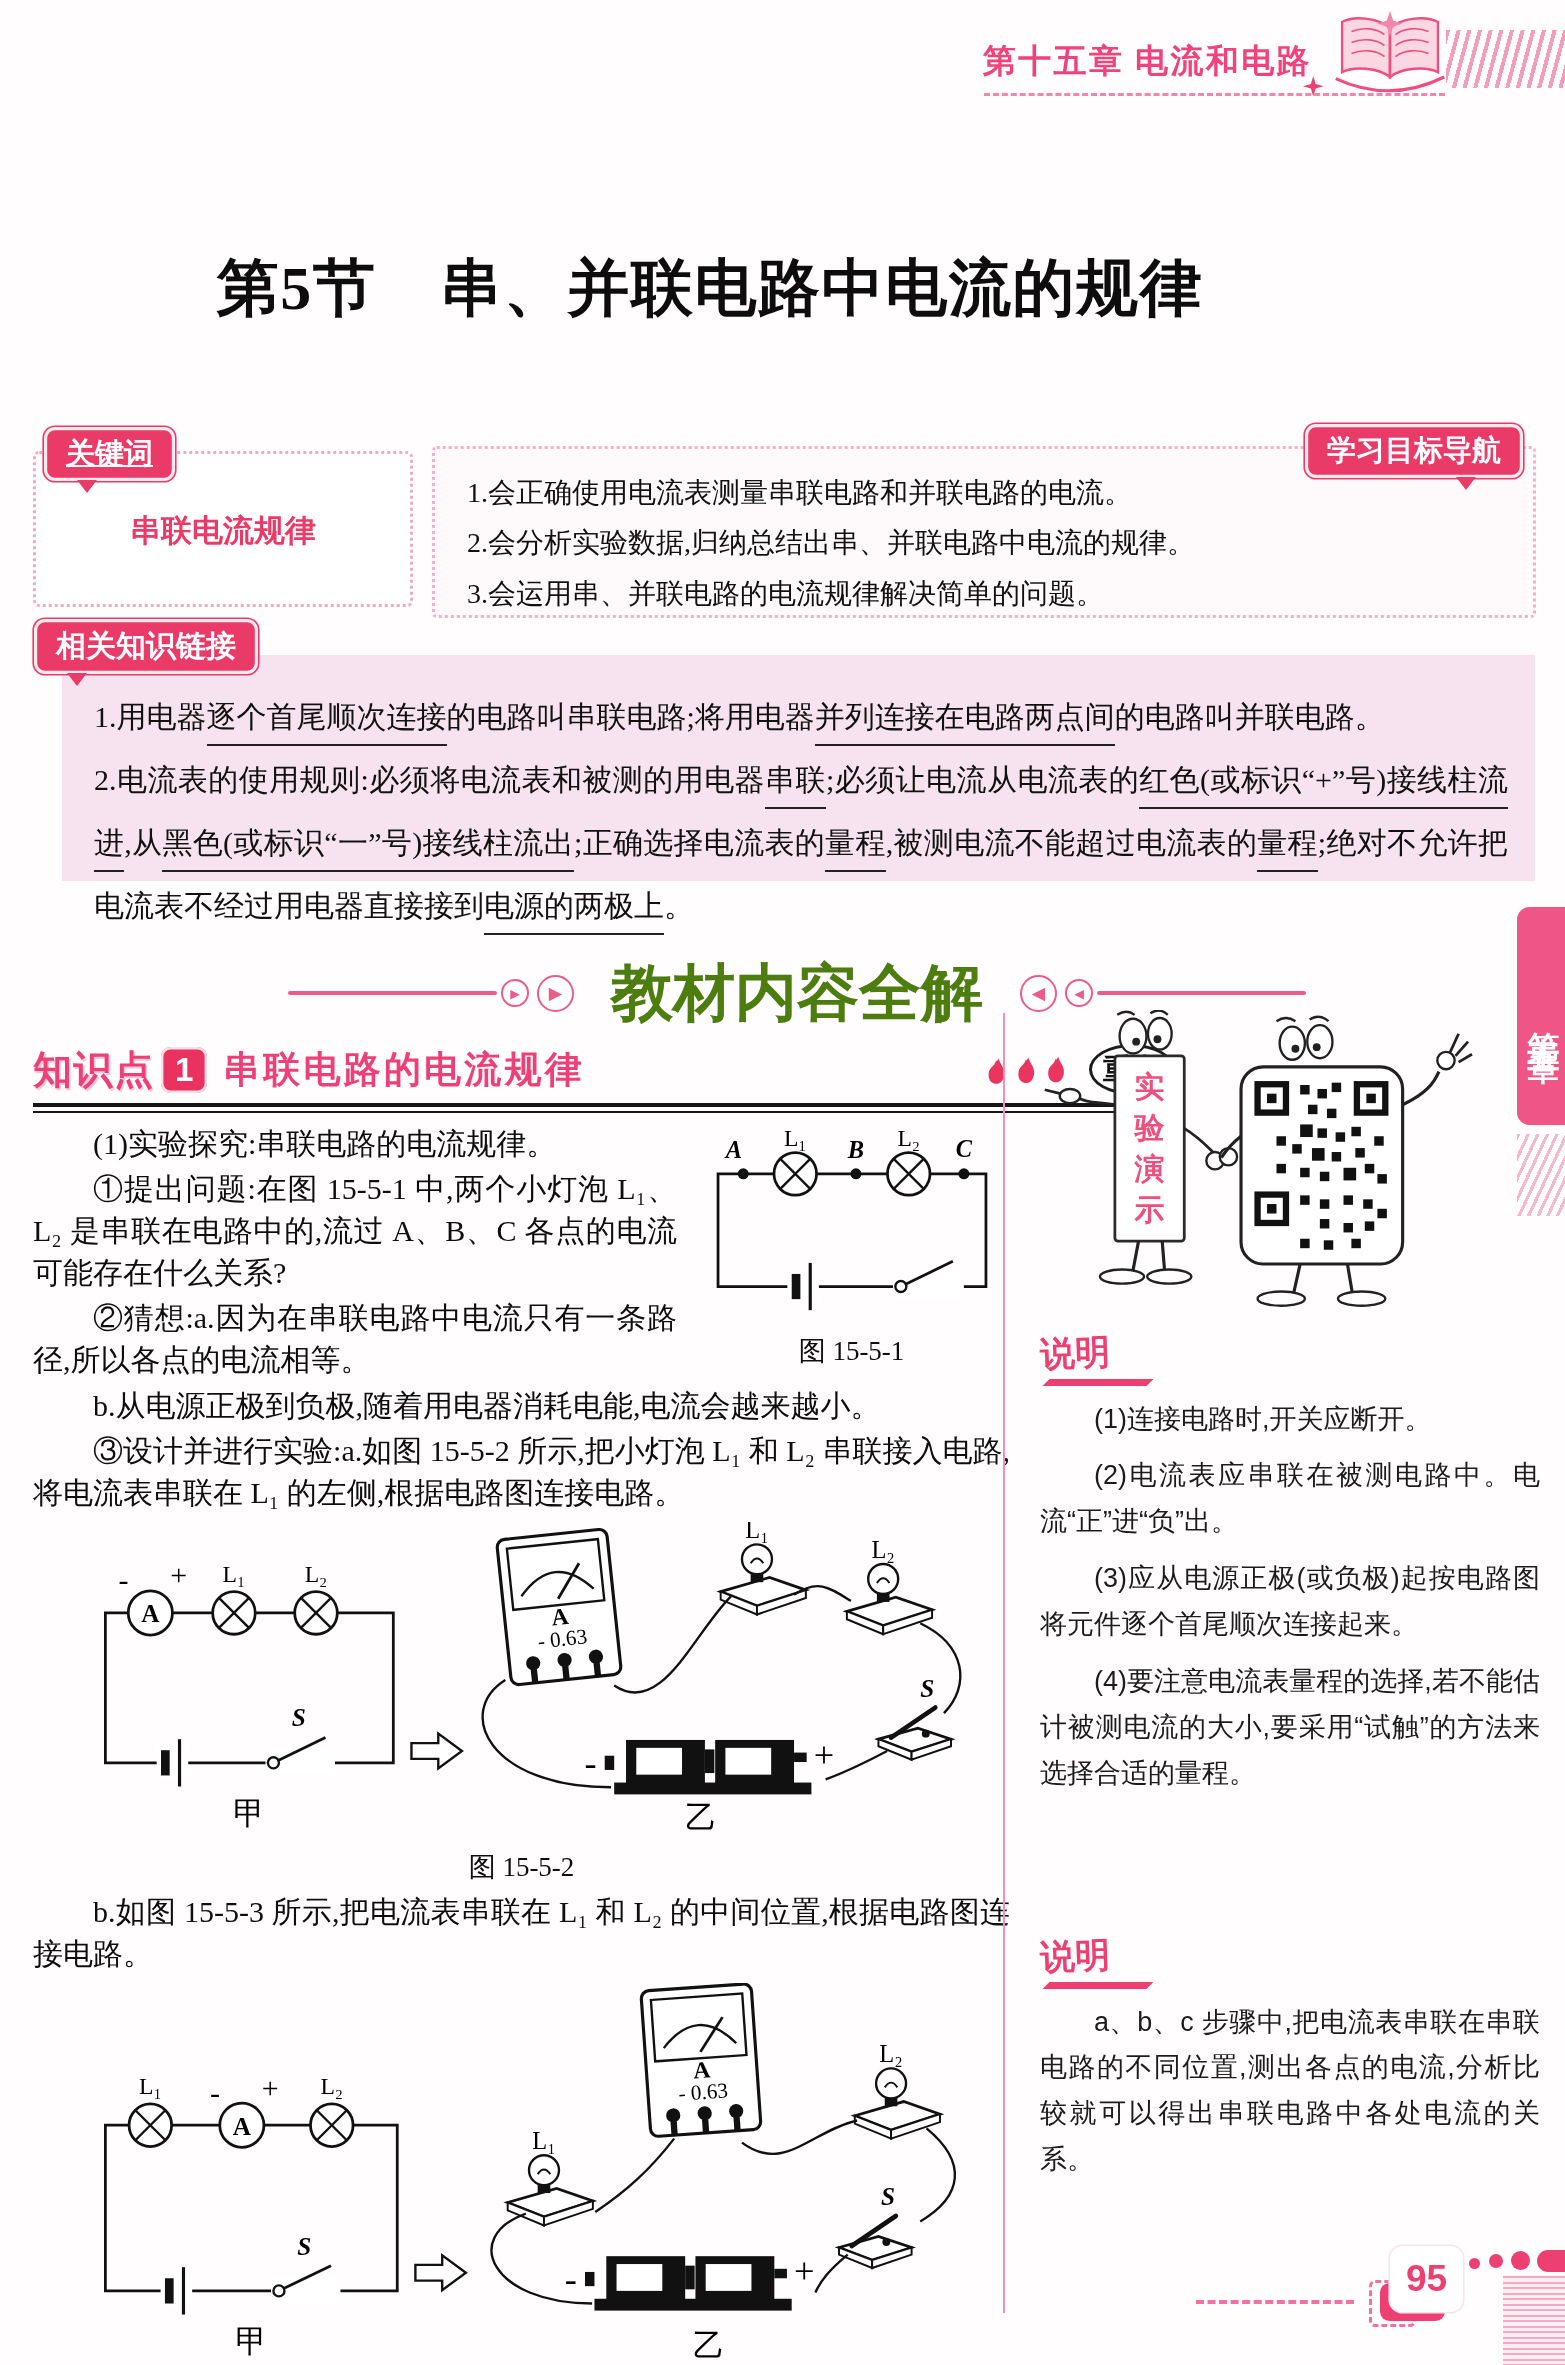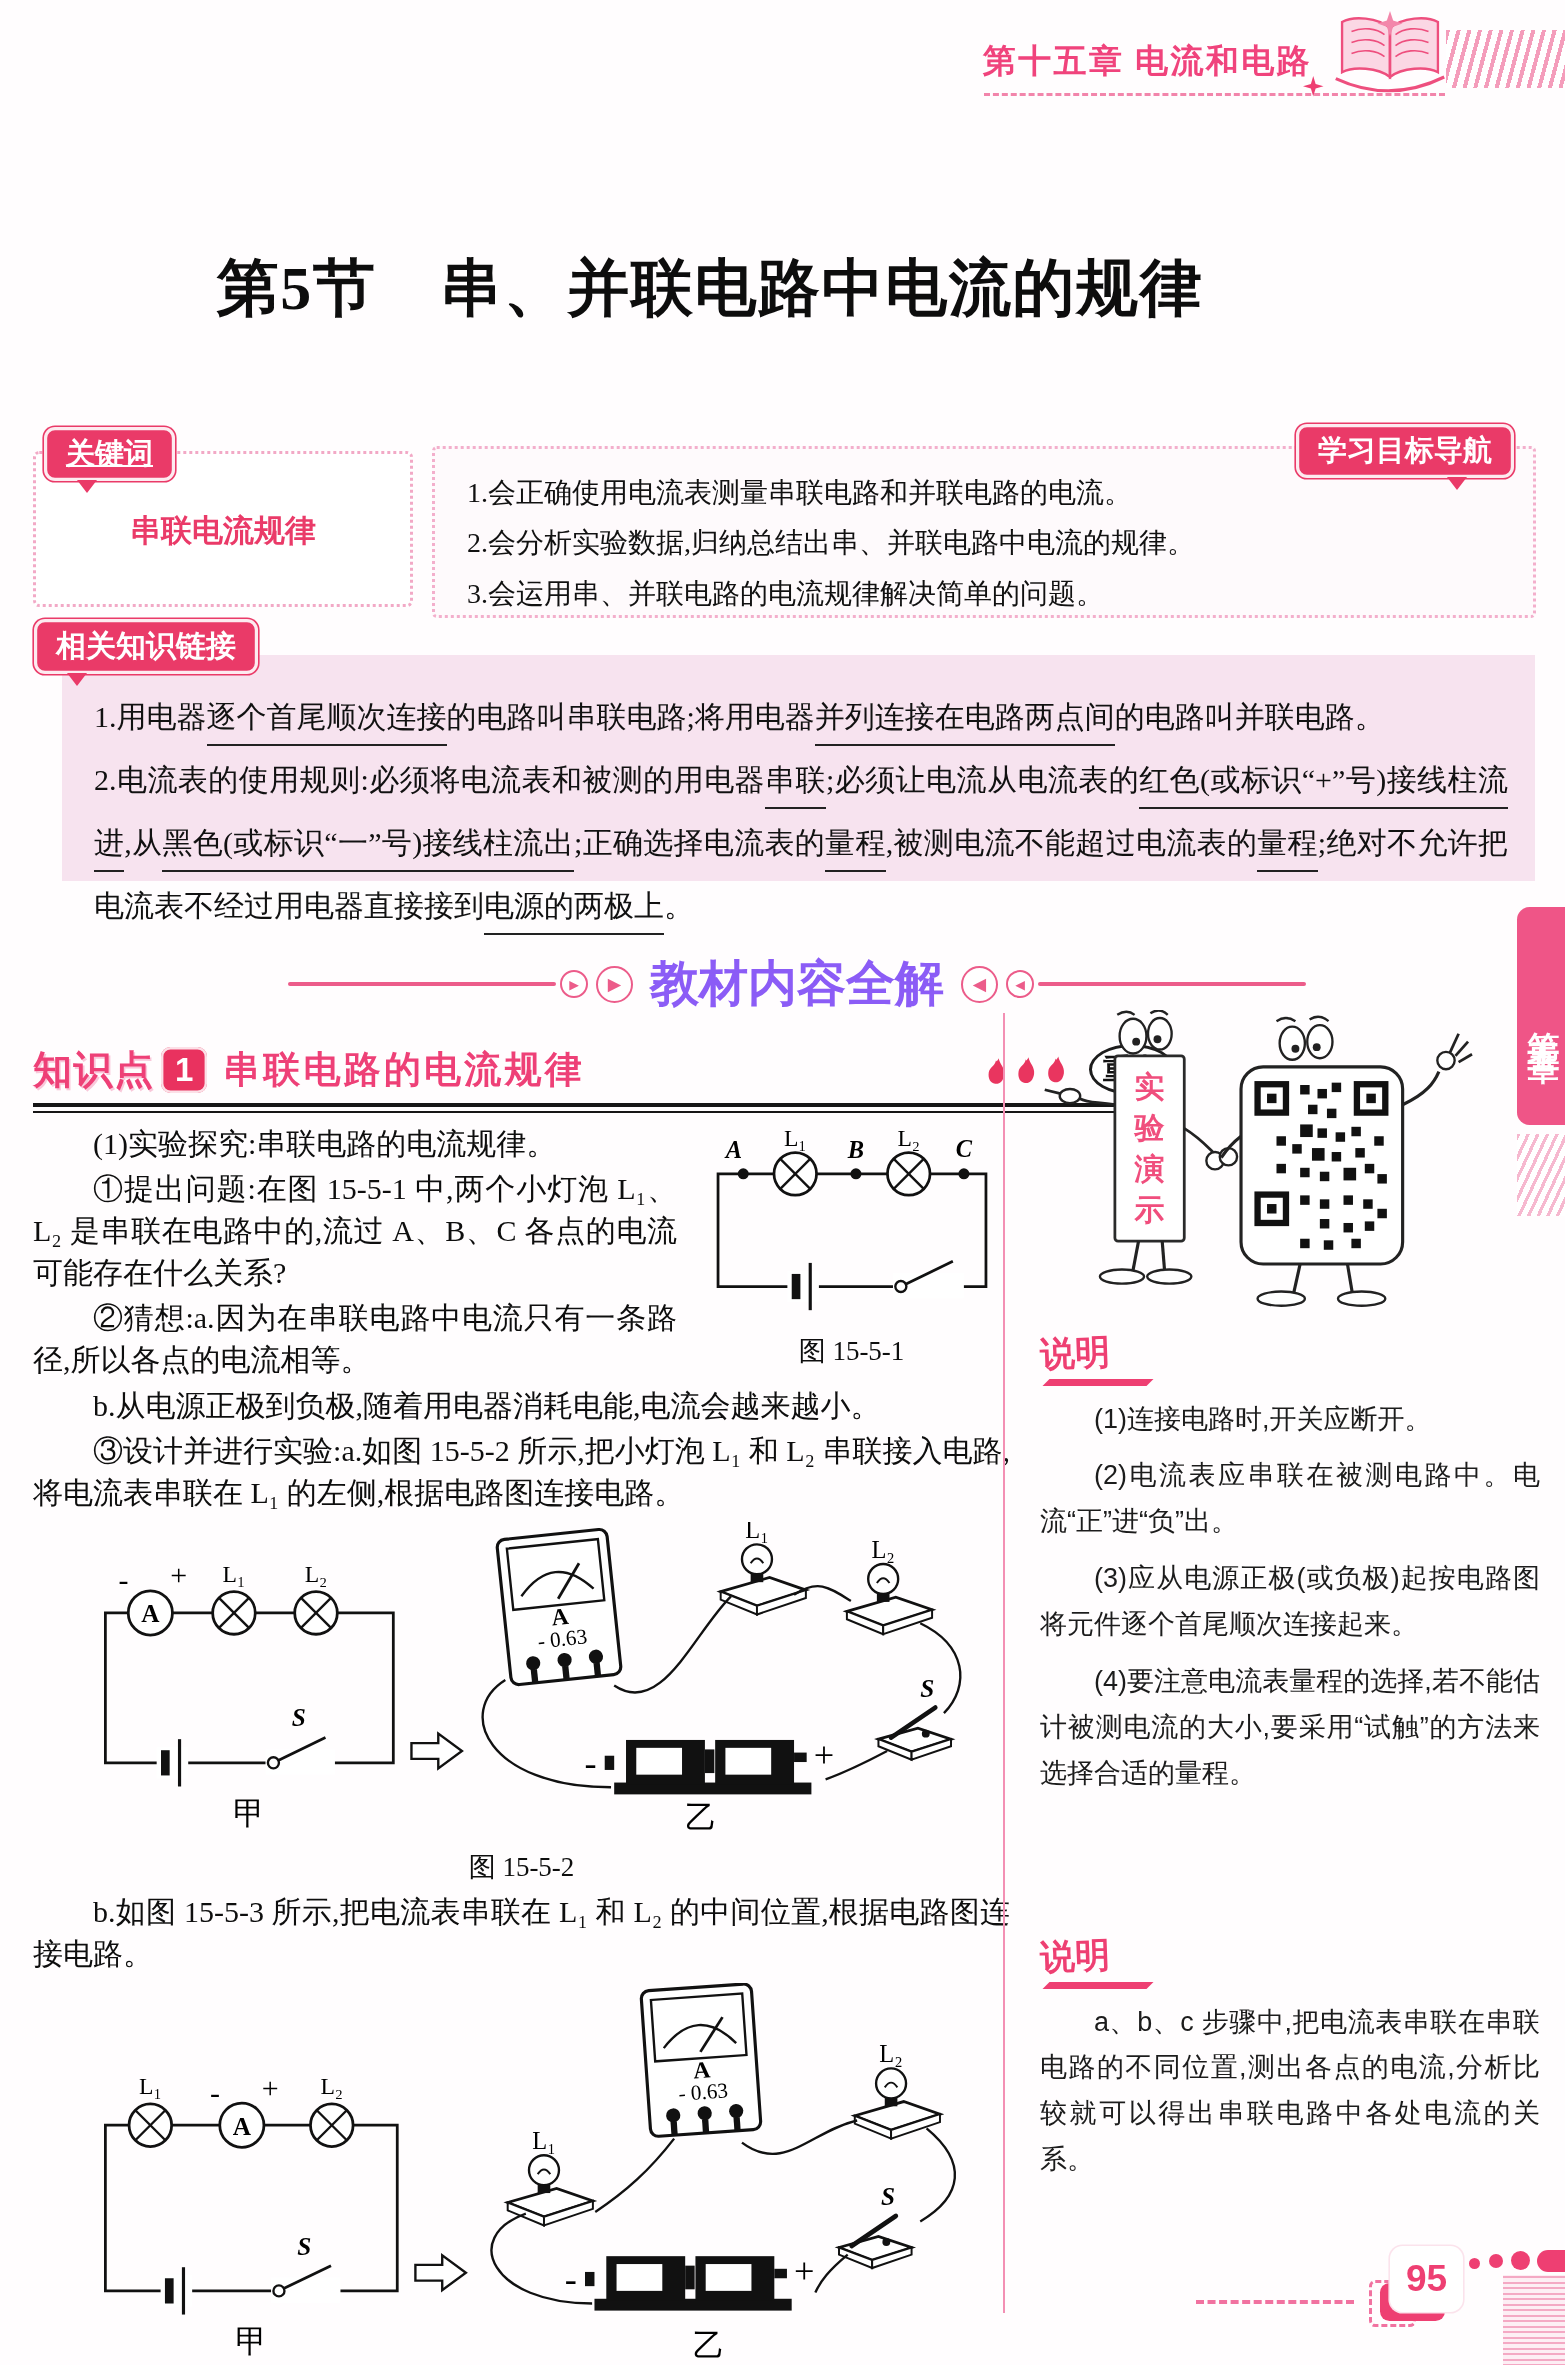--- a/index.html
+++ b/index.html
@@ -24,40 +24,40 @@
   .badge::after{content:"";position:absolute;bottom:-12px;left:33px;border-left:10.3px solid transparent;
         border-right:10.3px solid transparent;border-top:13.4px solid #ea3a68;}
   
   .kw-box{position:absolute;left:33px;top:451px;width:374px;height:150px;background:#fff;
         border:3.2px dotted #f2a9c6;border-radius:6.3px;}
   .kw-badge{top:-27px;left:8px;font-size:29px;text-decoration:underline;}
   .kw-items{margin-top:49px;text-align:center;color:#ea3a68;font-size:31px;font-weight:bold;line-height:1.8;}
   
   .obj-box{position:absolute;left:432px;top:446px;width:1098px;height:166px;background:#fefafc;
         border:3.2px dotted #f3afcc;border-radius:4.7px;}
-  .obj-badge{top:-25px;right:19px;left:auto;font-size:29px;}
+  .obj-badge{top:-25px;right:10px;left:auto;font-size:29px;}
   .obj-badge::after{left:auto;right:47px;}
   .obj-items{padding:19px 19px 0 32px;font-size:28px;line-height:1.8;}
   .obj-items p{margin:0;}
   
   .rel-box{position:absolute;left:62px;top:655px;width:1473px;height:226px;background:#f7e3ef;}
   .rel-badge{top:-36px;left:-28px;font-size:30px;}
   .rel-items{padding:30px 27px 0 32px;font-size:30px;line-height:2.1;text-align:justify;}
   .rel-items p{margin:0;}
   .u{border-bottom:2.4px solid #222;padding-bottom:11px;}
   
   .content-header{position:absolute;top:951px;left:0;width:1566px;display:flex;align-items:center;
         padding:0;box-sizing:border-box;}
   .ch-pad-l{width:288px;} .ch-pad-r{width:260px;}
   .ch-line{flex:1;height:4px;background:#ec5c8a;border-radius:2.4px;}
   .ch-arrow{width:24px;height:24px;border:2.4px solid #ec5c8a;border-radius:50%;color:#ec5c8a;
         font-size:12.6px;display:flex;align-items:center;justify-content:center;margin:0 4px;background:#fff;
         font-family:"DejaVu Sans",sans-serif;}
   .ch-arrow.big{width:33px;height:33px;font-size:17.4px;}
-  .ch-title{font-size:49px;font-weight:bold;color:#8b5cf6;margin:0 13px;white-space:nowrap;}
+  .ch-title{font-size:62px;font-weight:bold;color:#4d7c0f;margin:0 33px;white-space:nowrap;}
   
   .kp-bar{position:absolute;left:33px;top:1038px;width:1142px;height:63px;display:flex;align-items:center;}
   .kp-label{color:#ee4077;font-size:39px;font-weight:bold;letter-spacing:1.6px;
         text-shadow:1.6px 1.6px 0 #f9c8da;font-family:"Liberation Sans","DejaVu Sans",sans-serif;}
   .kp-num{width:46px;height:46px;background:#e9325f;color:#fff;border-radius:9.5px;display:flex;
         align-items:center;justify-content:center;font-size:33px;font-weight:bold;margin:0 16px 0 6.3px;
         box-shadow:inset 0 0 0 2.4px rgba(255,255,255,.85);font-family:"Liberation Sans",sans-serif;}
   .kp-title{color:#ee4077;font-size:37px;font-weight:bold;letter-spacing:3.2px;
         font-family:"Liberation Sans","DejaVu Sans",sans-serif;}
   .kp-flames{margin-left:auto;width:91px;height:33px;}

